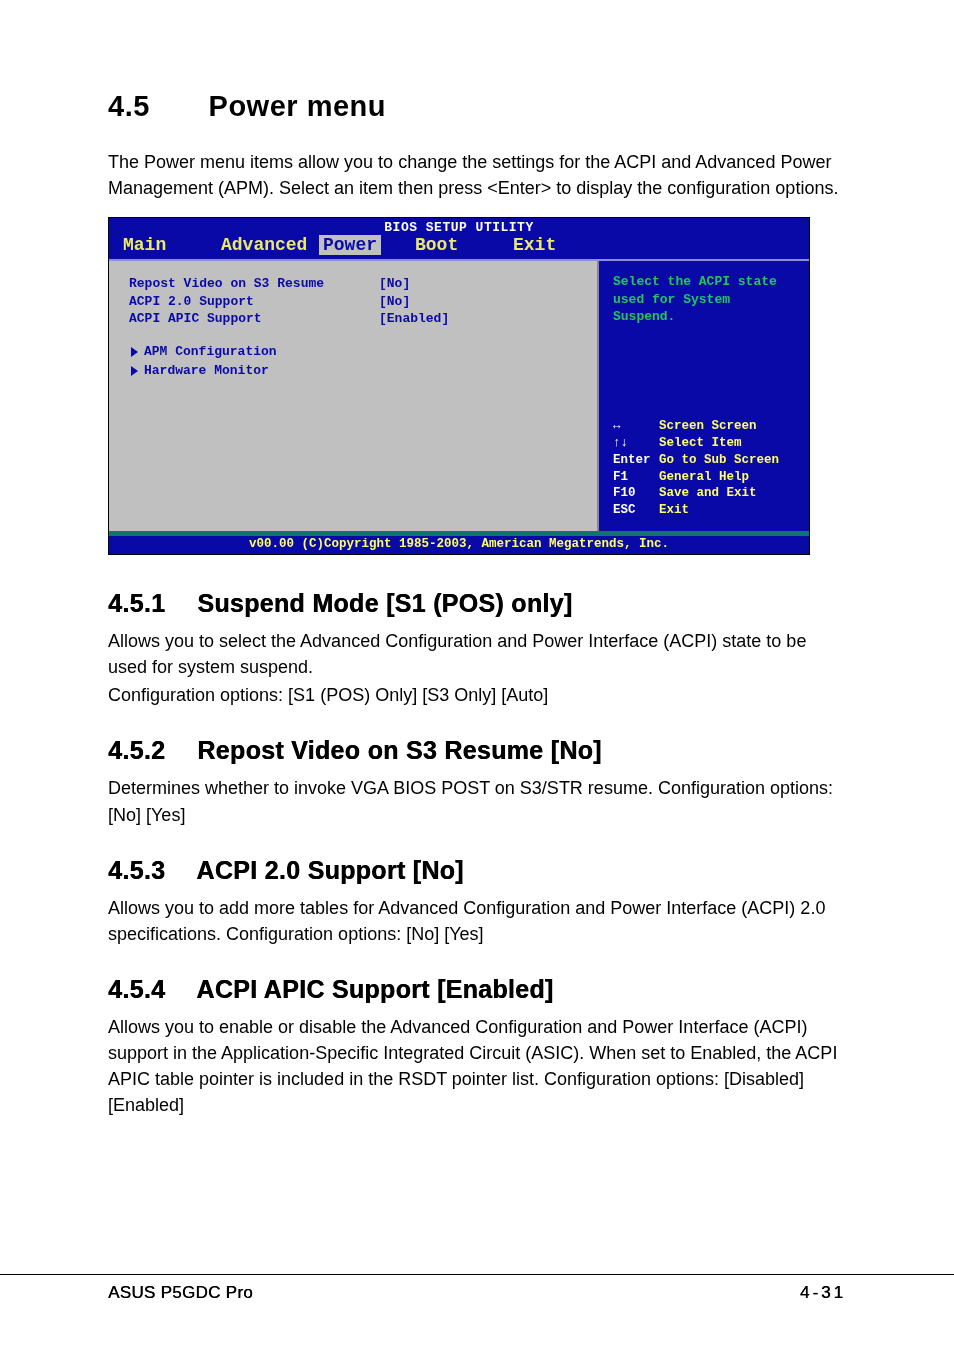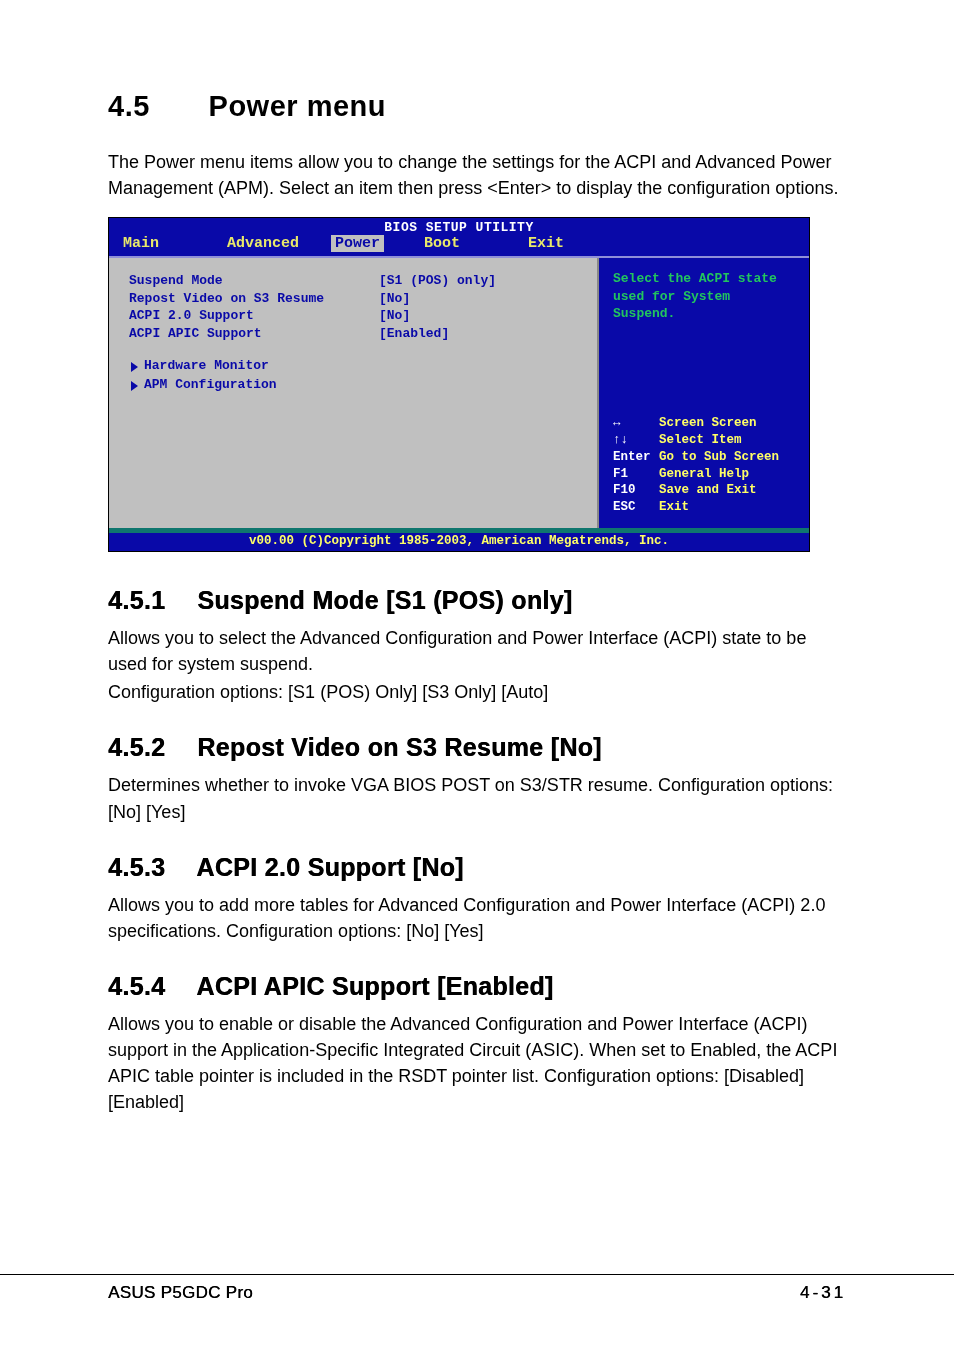--- a/index.html
+++ b/index.html
@@ -48,24 +48,24 @@
     color: #ffffff;
     text-align: center;
     font-weight: 700;
     padding: 2px 0 0 0;
     font-size: 13px;
     letter-spacing: 0.5px;
   }
   .bios-tabs {
     display: flex;
     padding: 0 14px 4px 14px;
-    gap: 12px;
+    gap: 6px;
     font-weight: 700;
     color: #e9e96a;
-    font-size: 15px;
+    font-size: 18px;
   }
   .bios-tab { padding: 0 10px 0 0; width: 92px; }
   .bios-tab.sel {
     background: #c0c0c0;
     color: #0909a8;
     padding: 0 4px;
     width: auto;
     margin-right: 28px;
   }
   .bios-body {
@@ -149,43 +149,39 @@
   <div class="bios-tabs">
     <span class="bios-tab">Main</span>
     <span class="bios-tab">Advanced</span>
     <span class="bios-tab sel">Power</span>
     <span class="bios-tab">Boot</span>
     <span class="bios-tab">Exit</span>
   </div>
   <div class="bios-body">
     <div class="bios-left">
       <div class="bios-row">
-        <span class="bios-label">Suspend Mode</span>
-        <span class="bios-val">[S1 (POS) only]</span>
-      </div>
-      <div class="bios-row">
         <span class="bios-label">Repost Video on S3 Resume</span>
         <span class="bios-val">[No]</span>
       </div>
       <div class="bios-row">
         <span class="bios-label">ACPI 2.0 Support</span>
         <span class="bios-val">[No]</span>
       </div>
       <div class="bios-row">
         <span class="bios-label">ACPI APIC Support</span>
         <span class="bios-val">[Enabled]</span>
       </div>
       <div class="bios-subs">
         <div class="bios-sub">
           <span class="tri"></span>
-          <span>Hardware Monitor</span>
+          <span>APM Configuration</span>
         </div>
         <div class="bios-sub">
           <span class="tri"></span>
-          <span>APM Configuration</span>
+          <span>Hardware Monitor</span>
         </div>
       </div>
     </div>
     <div class="bios-right">
       <div class="bios-help">Select the ACPI state used for System Suspend.</div>
       <div class="bios-keys">
         <div class="row"><span class="k">↔</span><span>Screen Screen</span></div>
         <div class="row"><span class="k">↑↓</span><span>Select Item</span></div>
         <div class="row"><span class="k">Enter</span><span>Go to Sub Screen</span></div>
         <div class="row"><span class="k">F1</span><span>General Help</span></div>

